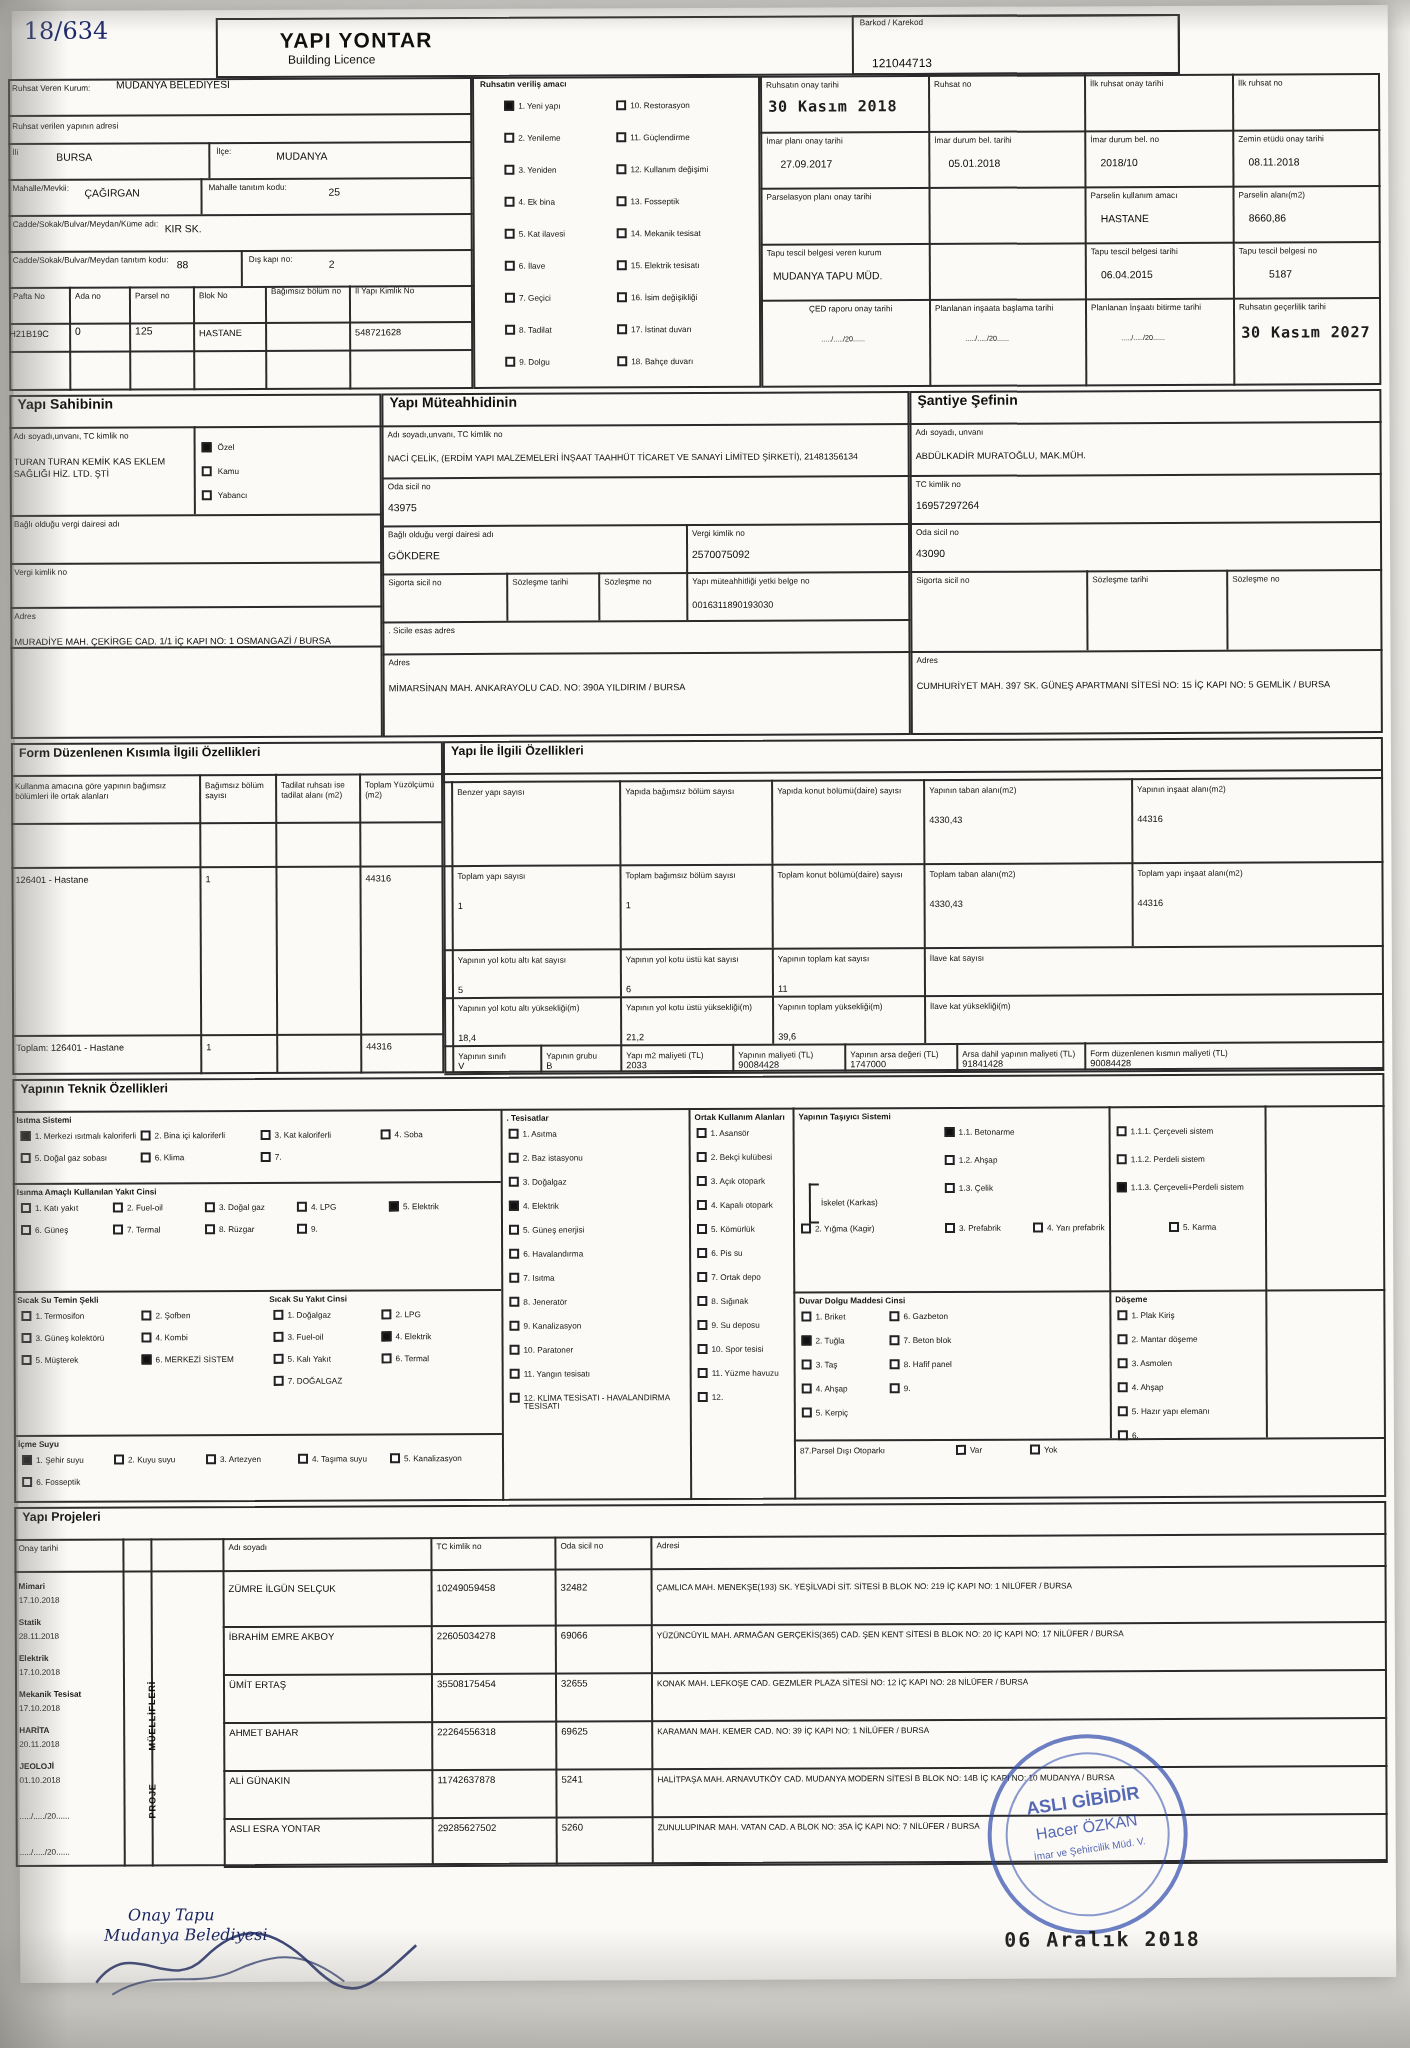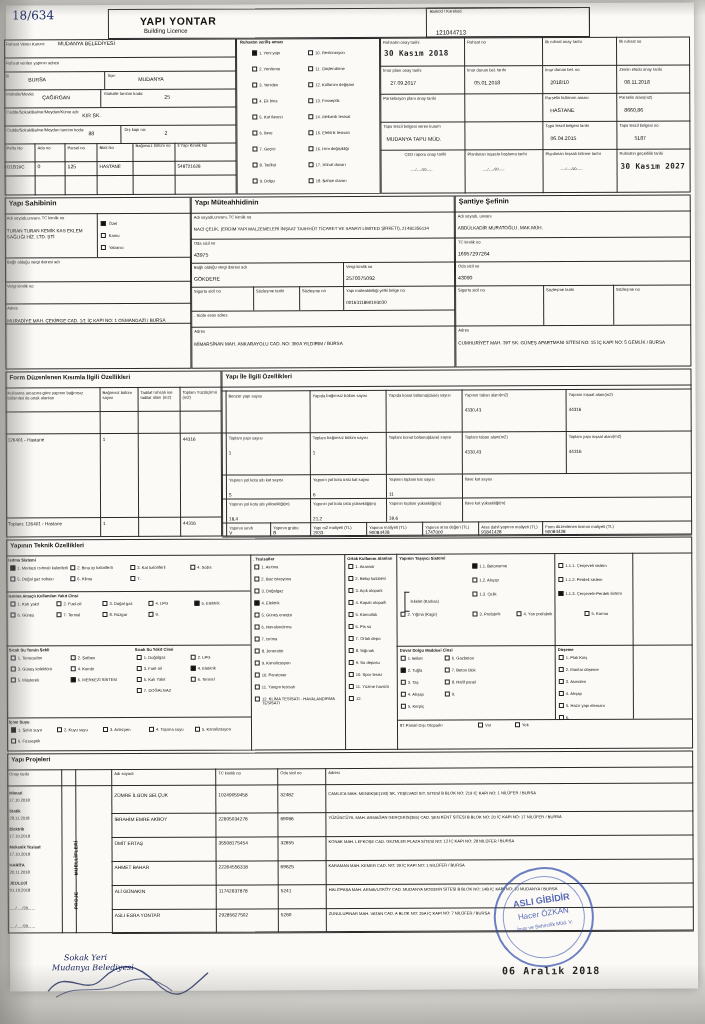--- a/index.html
+++ b/index.html
@@ -683,21 +683,21 @@
 
     <div class="seal" style="left:478px;top:860px;">
       <div class="inner"></div>
       <div class="t1">ASLI GİBİDİR</div>
       <div class="t2">Hacer ÖZKAN</div>
       <div class="t3">İmar ve Şehircilik Müd. V.</div>
     </div>
 
     <div class="datestamp" style="left:486px;top:958px;font-size:10px;letter-spacing:1px;">06 Aralık 2018</div>
 
-    <div class="sig" style="left:48px;top:944px;font-size:8px;">Sokak Yeri</div>
+    <div class="sig" style="left:48px;top:944px;font-size:8px;">Onay Tapu</div>
     <div class="sig" style="left:36px;top:954px;font-size:8px;">Mudanya Belediyesi</div>
     <svg style="position:absolute;left:28px;top:952px;" width="170" height="40" viewBox="0 0 170 40">
       <path d="M4 30 C 22 6, 40 36, 58 18 S 92 2, 112 22 S 140 34, 164 12" fill="none" stroke="#16225e" stroke-width="1.3" opacity=".85"></path>
       <path d="M12 36 C 34 22, 52 34, 74 24 S 110 16, 128 30" fill="none" stroke="#16225e" stroke-width="1" opacity=".7"></path>
     </svg>
   </div>
 
   <div id="shadeT"></div>
   <div id="shadeL"></div>
   <div id="shadeB"></div>

